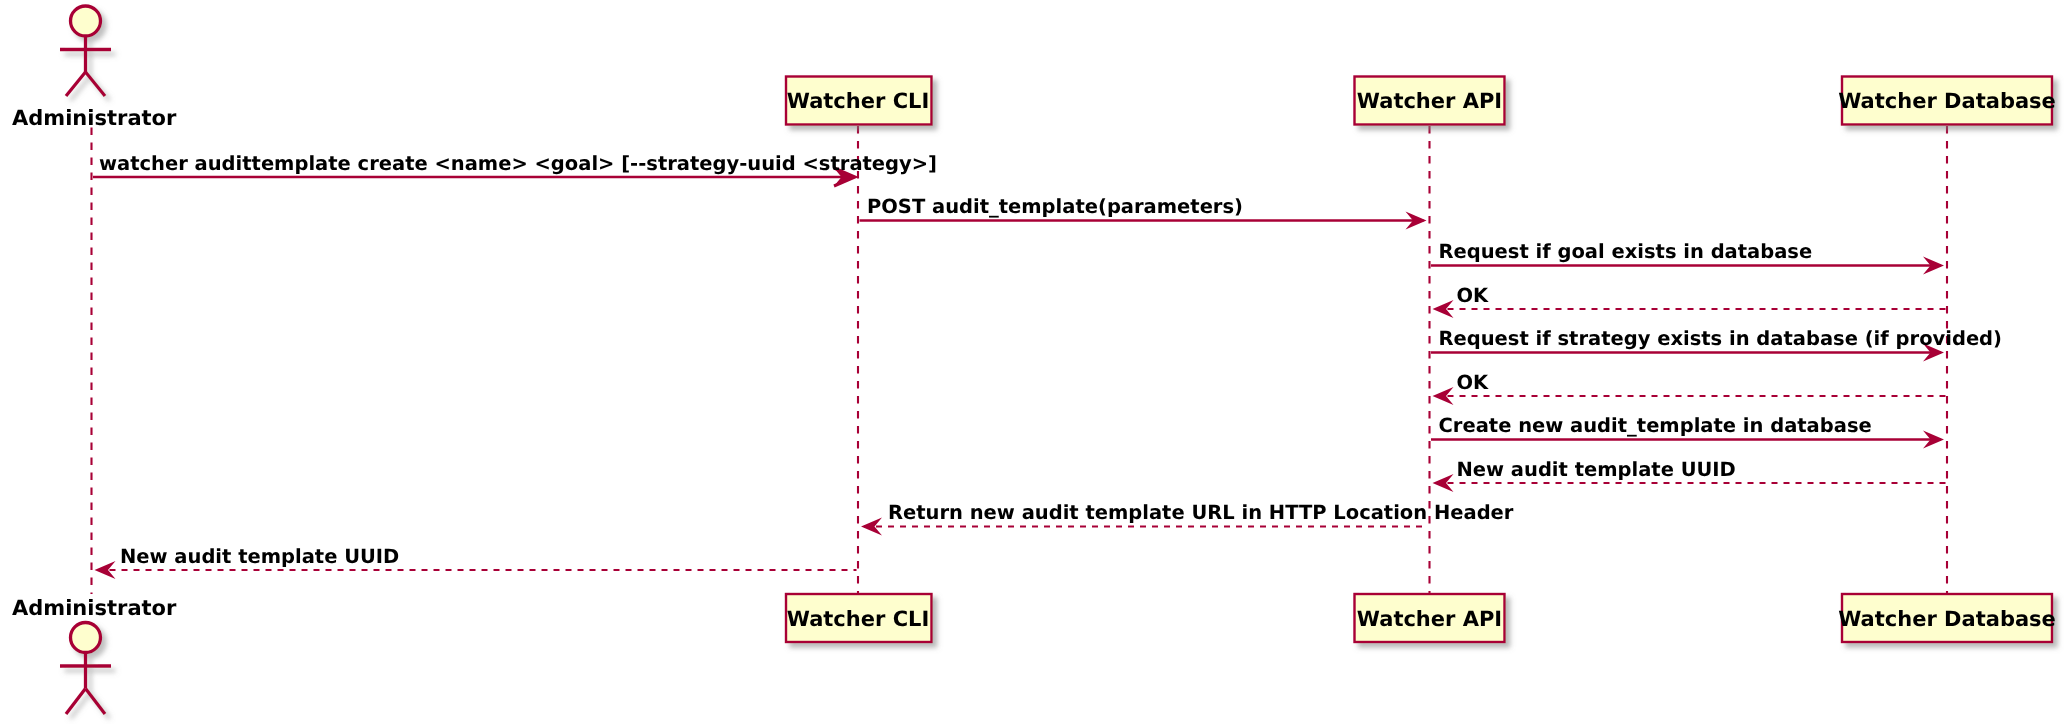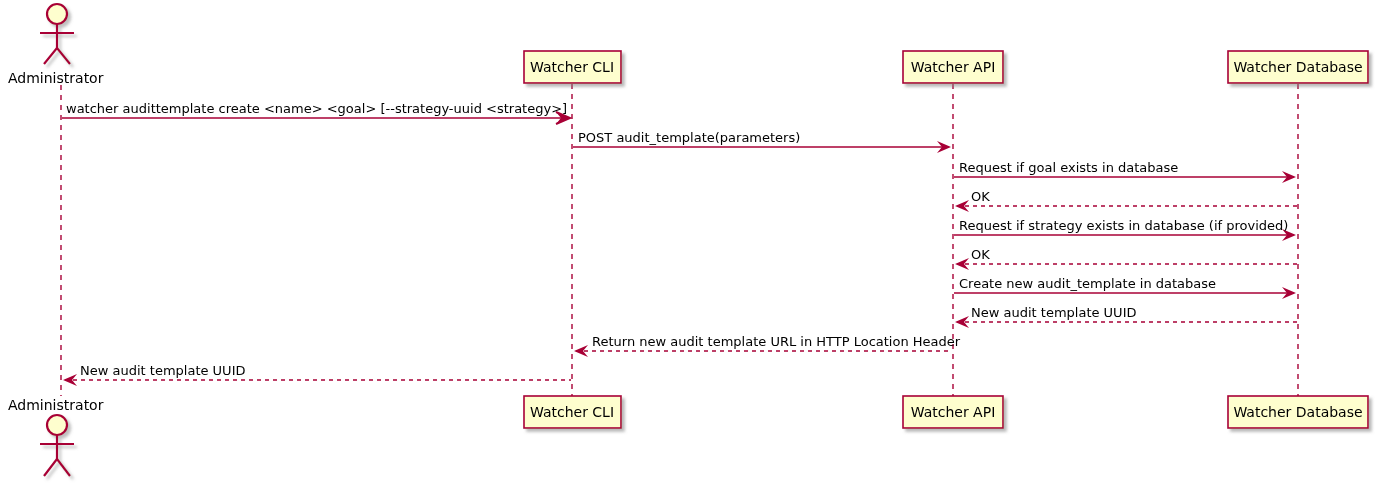--- a/index.html
+++ b/index.html
@@ -9,20 +9,21 @@
   }
   body {
     font-family: "DejaVu Sans", sans-serif;
   }
   #diagram-root {
     position: relative;
     width: 1379px;
     height: 483px;
     background: #FFFFFF;
     overflow: hidden;
+    font-weight: bold;
   }
   svg.diagram-canvas {
     position: absolute;
     top: 0;
     left: 0;
     width: 1379px;
     height: 483px;
   }
   .msg-label {
     font-family: "DejaVu Sans", sans-serif;

